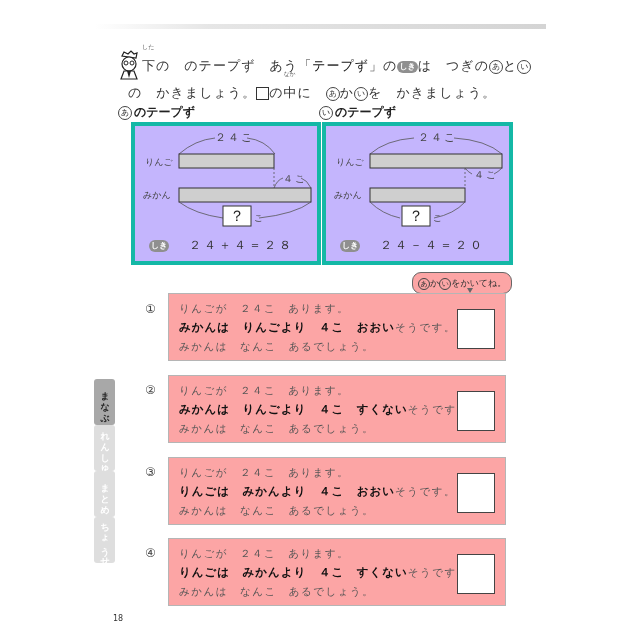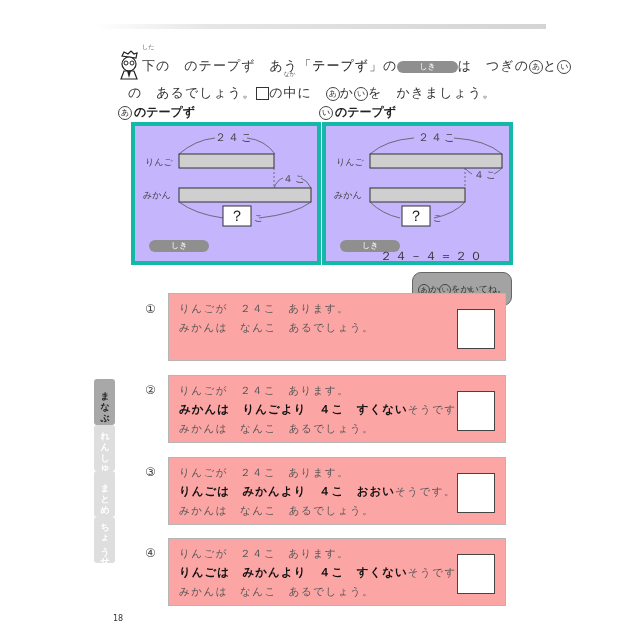--- a/index.html
+++ b/index.html
@@ -8,43 +8,43 @@
   .abs { position:absolute; }
 
   .top-bar { left:95px; top:24px; width:451px; height:5px;
              background:linear-gradient(to right, #ffffff 0%, #e6e6e6 25%, #d4d4d4 100%); }
 
   .mascot { left:118px; top:50px; width:22px; height:30px; }
   .instr { left:142px; top:52px; font-size:13px; line-height:27px; color:#333; letter-spacing:1px; white-space:nowrap; }
   .instr .line { display:block; height:27px; }
   .instr b { font-weight:normal; color:#111; }
   .shiki-pill { display:inline-block; background:#8f8f8f; color:#fff; font-size:8px; border-radius:7px;
-                padding:0 22px; height:12px; line-height:12px; vertical-align:middle; letter-spacing:0; }
+                padding:0 2px; height:12px; line-height:12px; vertical-align:middle; letter-spacing:0;font-weight:bold; }
   .circ { display:inline-block; width:12px; height:12px; border:1px solid #444; border-radius:50%;
           font-size:8px; line-height:12px; text-align:center; vertical-align:middle; letter-spacing:0; }
   .sq { display:inline-block; width:11px; height:11px; border:1px solid #333; vertical-align:middle; }
   .ruby { position:relative; display:inline-block; }
   .ruby rt { position:absolute; top:-9px; left:0; font-size:6px; letter-spacing:0; color:#555; }
 
   .panel-title { font-size:12px; font-weight:bold; color:#222; white-space:nowrap; }
   .panel-title .circ { font-weight:normal; margin-right:2px; }
   .panel { border:4px solid #14b8a6; background:#c4b5fd; }
   .panel svg { position:absolute; left:0; top:0; }
   .lbl { font-size:9px; color:#444; }
   .eq { font-size:12px; color:#333; letter-spacing:3px; }
 
   .q-num { font-size:12px; color:#444; }
   .q-box { left:168px; width:336px; height:66px; background:#fca5a5; border:1px solid #b5b5b5; }
   .q-text { position:absolute; left:10px; top:5px; font-size:10.5px; line-height:19px; color:#555; letter-spacing:1.5px; white-space:nowrap; }
   .q-text b { color:#111; font-weight:bold; font-size:11.5px; letter-spacing:1px; }
   .q-text .line { display:block; }
   .ans-box { position:absolute; right:10px; top:15px; width:36px; height:38px; background:#fff; border:1px solid #444; }
 
-  .bubble { left:412px; top:272px; height:16px; border:1px solid #666; border-radius:9px; background:#a3a3a3;
-            font-size:9px; line-height:16px; padding:8px 5px; white-space:nowrap; color:#333; }
+  .bubble { left:412px; top:272px; height:16px; border:1px solid #666; border-radius:9px; background:#fca5a5;
+            font-size:9px; line-height:16px; padding:2px 5px; white-space:nowrap; color:#333; }
   .bubble .circ { width:10px; height:10px; line-height:10px; font-size:7px; }
   .bubble-tail { left:467px; top:288px; width:0; height:0; border-left:3px solid transparent;
                  border-right:3px solid transparent; border-top:5px solid #666; }
 
   .side-tab { left:94px; width:21px; height:46px; border-radius:3px; font-size:9px; font-weight:bold;
               writing-mode:vertical-rl; text-align:center; line-height:21px; letter-spacing:1px; }
   .side-tab.active { background:#a8a8a8; color:#222; }
   .side-tab.inactive { background:#dedede; color:#fff; }
 
   .page-num { left:113px; top:614px; font-size:8px; color:#333; }
@@ -61,21 +61,21 @@
   <circle cx="14" cy="13" r="2" fill="none" stroke="#222" stroke-width="1"></circle>
   <path d="M3 29 L6 21 L16 21 L19 29 Z" fill="#fff" stroke="#222" stroke-width="1.2"></path>
   <path d="M9 21 L11 28 L13 21" fill="#222"></path>
 </svg>
 
 <div class="abs instr">
   <span class="line">
     <span class="ruby"><span>下</span><rt>した</rt></span><span>の　のテープず　あう「</span><b>テープず</b><span>」の</span><span class="shiki-pill">しき</span><span>は　つぎの</span><span class="circ">あ</span><span>と</span><span class="circ">い</span>
   </span>
   <span class="line" style="margin-left:-14px;">
-    <span>の　あるでしょう。</span><span class="sq"></span><span>の</span><span class="ruby"><span>中</span><rt>なか</rt></span><span>に　</span><span class="circ">あ</span><span>か</span><span class="circ">い</span><span>を　かきましょう。</span>
+    <span>の　かきましょう。</span><span class="sq"></span><span>の</span><span class="ruby"><span>中</span><rt>なか</rt></span><span>に　</span><span class="circ">あ</span><span>か</span><span class="circ">い</span><span>を　かきましょう。</span>
   </span>
 </div>
 
 <div class="abs panel-title" style="left:118px; top:104px;">
   <span class="circ">あ</span><span>のテープず</span>
 </div>
 <div class="abs panel" style="left:131px; top:122px; width:182px; height:135px;">
   <svg width="182" height="135">
     <path d="M44 28 Q60 14 80 12" fill="none" stroke="#555" stroke-width="0.8"></path>
     <path d="M112 12 Q130 14 140 28" fill="none" stroke="#555" stroke-width="0.8"></path>
@@ -88,20 +88,21 @@
     <path d="M124 92 Q160 88 176 76" fill="none" stroke="#555" stroke-width="0.8"></path>
     <rect x="88" y="80" width="28" height="20" fill="#fff" stroke="#333" stroke-width="1"></rect>
   </svg>
   <span class="abs lbl" style="left:80px; top:4px; font-size:11px; letter-spacing:2px;">２４こ</span>
   <span class="abs lbl" style="left:10px; top:30px;">りんご</span>
   <span class="abs lbl" style="left:8px; top:63px;">みかん</span>
   <span class="abs lbl" style="left:148px; top:46px; font-size:10px; letter-spacing:2px;">４こ</span>
   <span class="abs" style="left:88px; top:80px; width:28px; text-align:center; font-size:15px; line-height:20px; color:#222;">？</span>
   <span class="abs lbl" style="left:119px; top:86px;">こ</span>
   <span class="abs shiki-pill" style="left:14px; top:114px;">しき</span>
+  <span class="abs eq" style="left:54px; top:111px;">２４＋４＝２８</span>
 </div>
 
 <div class="abs panel-title" style="left:319px; top:104px;">
   <span class="circ">い</span><span>のテープず</span>
 </div>
 <div class="abs panel" style="left:322px; top:122px; width:183px; height:135px;">
   <svg width="183" height="135">
     <path d="M44 28 Q60 14 88 12" fill="none" stroke="#555" stroke-width="0.8"></path>
     <path d="M128 12 Q160 14 176 28" fill="none" stroke="#555" stroke-width="0.8"></path>
     <rect x="44" y="28" width="132" height="14" fill="#cfcfcf" stroke="#333" stroke-width="1"></rect>
@@ -113,32 +114,33 @@
     <path d="M108 92 Q128 88 139 76" fill="none" stroke="#555" stroke-width="0.8"></path>
     <rect x="76" y="80" width="28" height="20" fill="#fff" stroke="#333" stroke-width="1"></rect>
   </svg>
   <span class="abs lbl" style="left:92px; top:4px; font-size:11px; letter-spacing:2px;">２４こ</span>
   <span class="abs lbl" style="left:10px; top:30px;">りんご</span>
   <span class="abs lbl" style="left:8px; top:63px;">みかん</span>
   <span class="abs lbl" style="left:148px; top:42px; font-size:10px; letter-spacing:2px;">４こ</span>
   <span class="abs" style="left:76px; top:80px; width:28px; text-align:center; font-size:15px; line-height:20px; color:#222;">？</span>
   <span class="abs lbl" style="left:107px; top:86px;">こ</span>
   <span class="abs shiki-pill" style="left:14px; top:114px;">しき</span>
-  <span class="abs eq" style="left:54px; top:122px;">２４－４＝２０</span>
+  <span class="abs eq" style="left:54px; top:111px;">２４－４＝２０</span>
 </div>
 
 <div class="abs bubble">
   <span class="circ">あ</span><span>か</span><span class="circ">い</span><span>をかいてね。</span>
 </div>
 <div class="abs bubble-tail"></div>
 
 <span class="abs q-num" style="left:145px; top:302px;">①</span>
 <div class="abs q-box" style="top:293px;">
   <div class="q-text">
     <span class="line">りんごが　２４こ　あります。</span>
+    <span class="line"><b>みかんは　りんごより　４こ　おおい</b><span>そうです。</span></span>
     <span class="line">みかんは　なんこ　あるでしょう。</span>
   </div>
   <div class="ans-box"></div>
 </div>
 
 <span class="abs q-num" style="left:145px; top:383px;">②</span>
 <div class="abs q-box" style="top:375px;">
   <div class="q-text">
     <span class="line">りんごが　２４こ　あります。</span>
     <span class="line"><b>みかんは　りんごより　４こ　すくない</b><span>そうです。</span></span>

